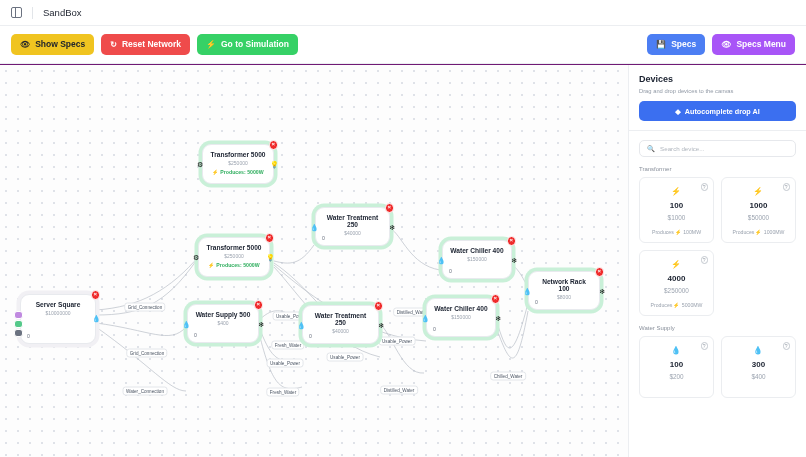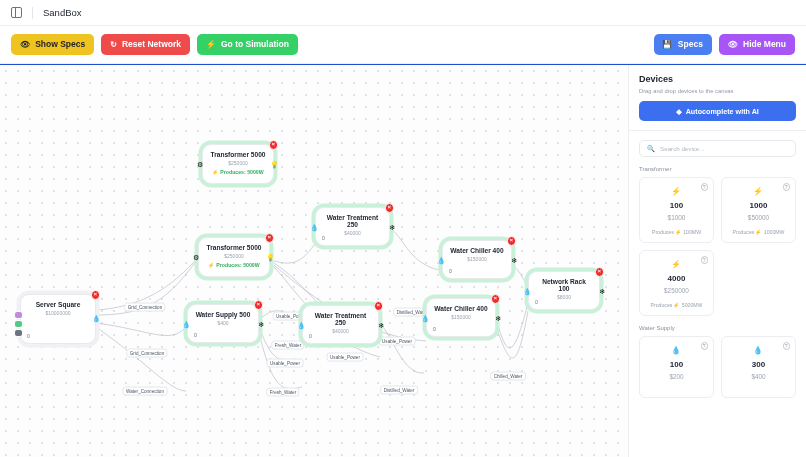--- a/index.html
+++ b/index.html
@@ -2,21 +2,21 @@
 <html><head>
 <meta charset="utf-8">
 <style>
   * { box-sizing: border-box; margin: 0; padding: 0; }
   html, body {
     width: 806px; height: 457px;
     font-family: "Liberation Sans", sans-serif;
     background: #ffffff;
     overflow: hidden;
   }
-  .app { position: relative; width: 806px; height: 457px; background:#1d4ed8; }
+  .app { position: relative; width: 806px; height: 457px; background:#701a75; }
 
   
   .topbar {
     height: 26px; display: flex; align-items: center; gap: 10px;
     padding: 0 11px; border-bottom: 1px solid #eceef1; background:#fff;
   }
   .panel-icon { width: 11px; height: 11px; border: 1.2px solid #6b7280; border-radius: 2px; position: relative; }
   .panel-icon::after { content:""; position:absolute; left:3px; top:0; bottom:0; width:1.2px; background:#6b7280; }
   .topbar-sep { width:1px; height:12px; background:#e2e5e9; }
   .topbar-title { font-size: 9.5px; color:#1f2430; font-weight:400; }
@@ -148,21 +148,21 @@
       <span class="bico">⚡</span>
       <span>Go to Simulation</span>
     </button>
     <div class="toolbar-right">
       <button class="btn btn-save">
         <span class="bico">💾</span>
         <span>Specs</span>
       </button>
       <button class="btn btn-hide">
         <span class="bico">👁</span>
-        <span>Hide Menu</span>
+        <span>Specs Menu</span>
       </button>
     </div>
   </div>
 
   <div class="canvas" id="canvas">
     <svg class="edges" viewBox="0 0 628 392">
       <g>
         <path d="M96,245 C140,242 170,225 200,190"></path>
         <path d="M96,250 C140,250 165,240 196,196"></path>
         <path d="M96,258 C150,265 170,280 186,262"></path>
@@ -274,21 +274,21 @@
           <div class="port" style="right: -6px; top: 16px;">❄</div>
         </div>
       </div>
   </div>
 
   <div class="sidebar">
     <div class="sb-title">Devices</div>
     <div class="sb-sub">Drag and drop devices to the canvas</div>
     <button class="sb-ai">
       <span>◆</span>
-      <span>Autocomplete with AI</span>
+      <span>Autocomplete drop AI</span>
     </button>
     <div class="sb-divider"></div>
     <div class="sb-search">
       <span style="font-size:6.5px;color:#b0b6be;">🔍</span>
       <input type="text" placeholder="Search device..." style="">
     </div>
     <div id="device-groups">
         <div class="sb-group">Transformer</div>
         <div class="card-grid">
           <div class="dev-card">

